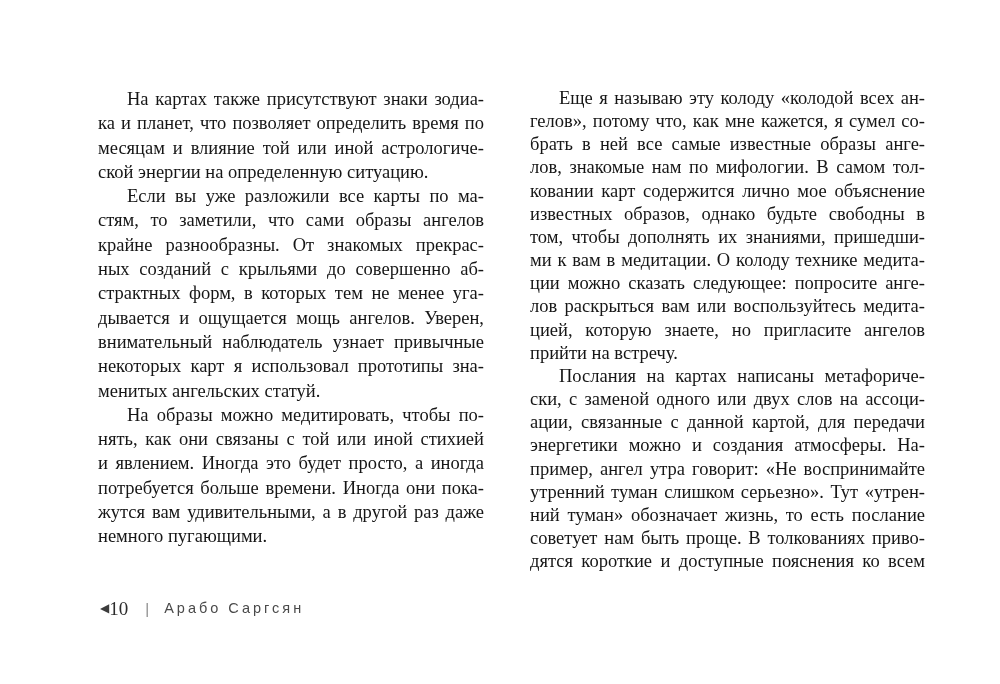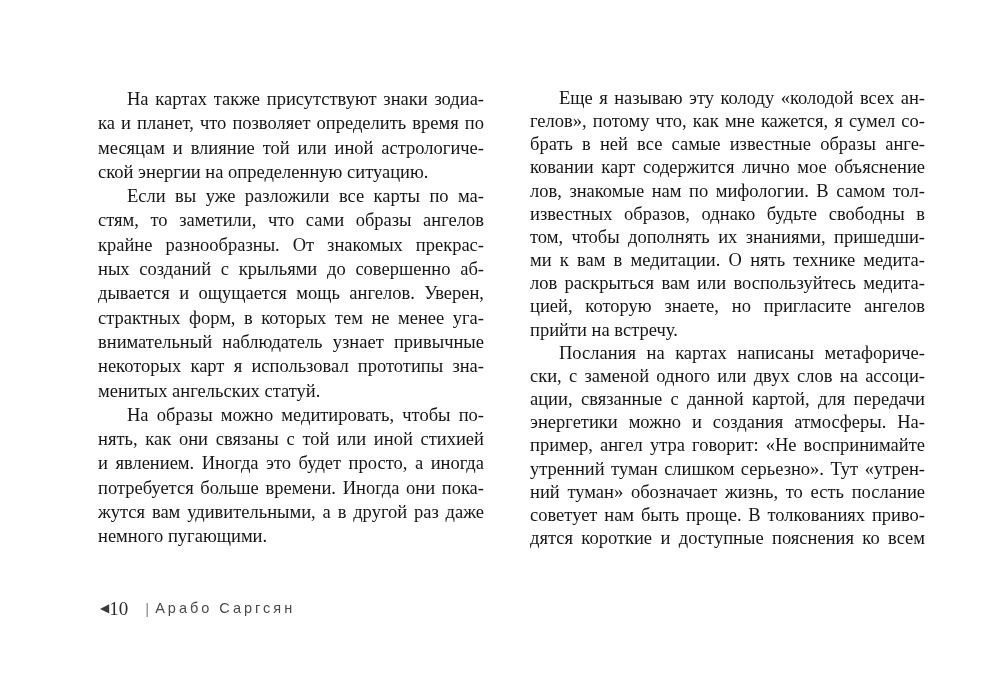--- a/index.html
+++ b/index.html
@@ -50,21 +50,21 @@
     line-height: 1;
   }
   .separator {
     margin-left: 17px;
     font-family: "Liberation Sans", sans-serif;
     font-size: 15px;
     color: #8a8a8a;
     line-height: 1;
   }
   .author {
-    margin-left: 6px;
+    margin-left: 15px;
     font-family: "Liberation Sans", sans-serif;
     font-size: 14.5px;
     letter-spacing: 3px;
     color: var(--footer-color, #4a4a4a);
     line-height: 1;
   }
 </style>
 </head>
 <body>
 
@@ -75,46 +75,47 @@
         <div class="line first">На картах также присутствуют знаки зодиа-</div>
         <div class="line">ка и планет, что позволяет определить время по</div>
         <div class="line">месяцам и влияние той или иной астрологиче-</div>
         <div class="line para-end">ской энергии на определенную ситуацию.</div>
       </div>
       <div class="paragraph">
         <div class="line first">Если вы уже разложили все карты по ма-</div>
         <div class="line">стям, то заметили, что сами образы ангелов</div>
         <div class="line">крайне разнообразны. От знакомых прекрас-</div>
         <div class="line">ных созданий с крыльями до совершенно аб-</div>
+        <div class="line">страктных форм, в которых тем не менее уга-</div>
         <div class="line">дывается и ощущается мощь ангелов. Уверен,</div>
-        <div class="line">страктных форм, в которых тем не менее уга-</div>
         <div class="line">внимательный наблюдатель узнает привычные</div>
         <div class="line">некоторых карт я использовал прототипы зна-</div>
         <div class="line para-end">менитых ангельских статуй.</div>
       </div>
       <div class="paragraph">
         <div class="line first">На образы можно медитировать, чтобы по-</div>
         <div class="line">нять, как они связаны с той или иной стихией</div>
         <div class="line">и явлением. Иногда это будет просто, а иногда</div>
         <div class="line">потребуется больше времени. Иногда они пока-</div>
         <div class="line">жутся вам удивительными, а в другой раз даже</div>
         <div class="line para-end">немного пугающими.</div>
       </div>
     </div>
 
   <div class="column column-right">
       <div class="paragraph">
         <div class="line first">Еще я называю эту колоду «колодой всех ан-</div>
         <div class="line">гелов», потому что, как мне кажется, я сумел со-</div>
         <div class="line">брать в ней все самые известные образы анге-</div>
+        <div class="line">лов, знакомые нам по мифологии. В самом тол-</div>
         <div class="line">ковании карт содержится лично мое объяснение</div>
-        <div class="line">лов, знакомые нам по мифологии. В самом тол-</div>
         <div class="line">известных образов, однако будьте свободны в</div>
         <div class="line">том, чтобы дополнять их знаниями, пришедши-</div>
-        <div class="line">ми к вам в медитации. О нять технике медита-</div>
+        <div class="line">ми к вам в медитации. О колоду технике медита-</div>
+        <div class="line">ции можно сказать следующее: попросите анге-</div>
         <div class="line">лов раскрыться вам или воспользуйтесь медита-</div>
         <div class="line">цией, которую знаете, но пригласите ангелов</div>
         <div class="line para-end">прийти на встречу.</div>
       </div>
       <div class="paragraph">
         <div class="line first">Послания на картах написаны метафориче-</div>
         <div class="line">ски, с заменой одного или двух слов на ассоци-</div>
         <div class="line">ации, связанные с данной картой, для передачи</div>
         <div class="line">энергетики можно и создания атмосферы. На-</div>
         <div class="line">пример, ангел утра говорит: «Не воспринимайте</div>

